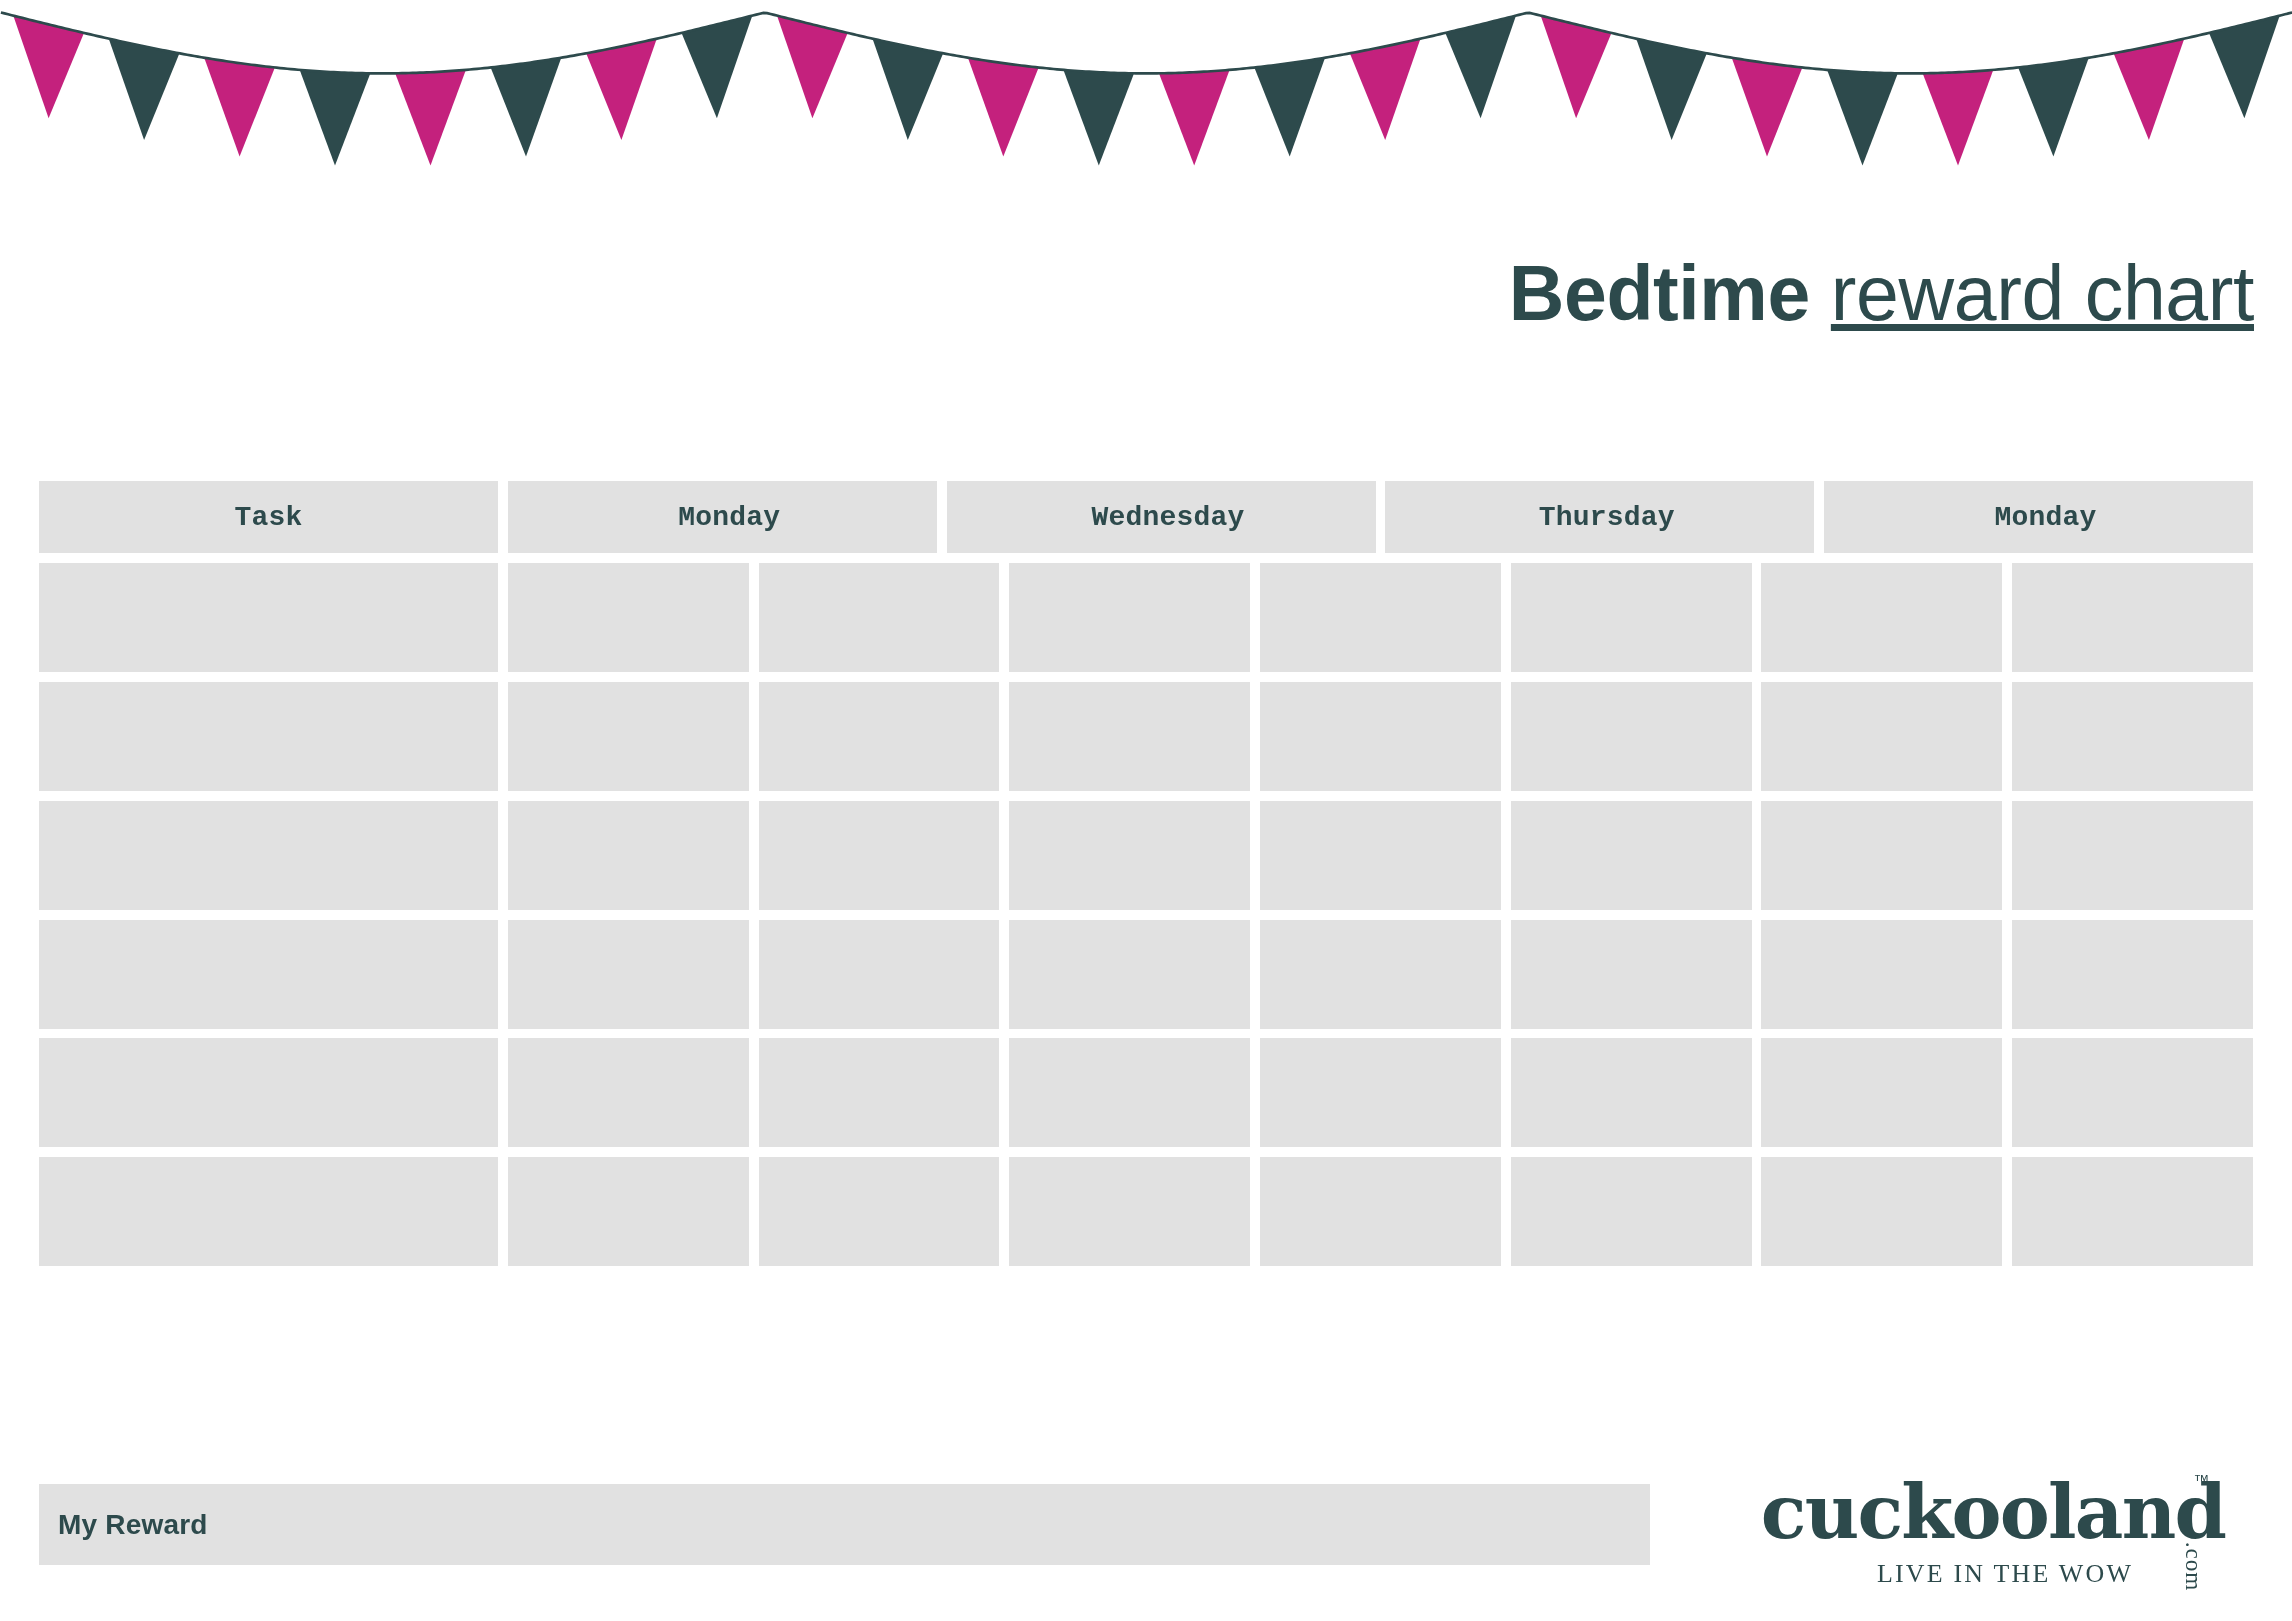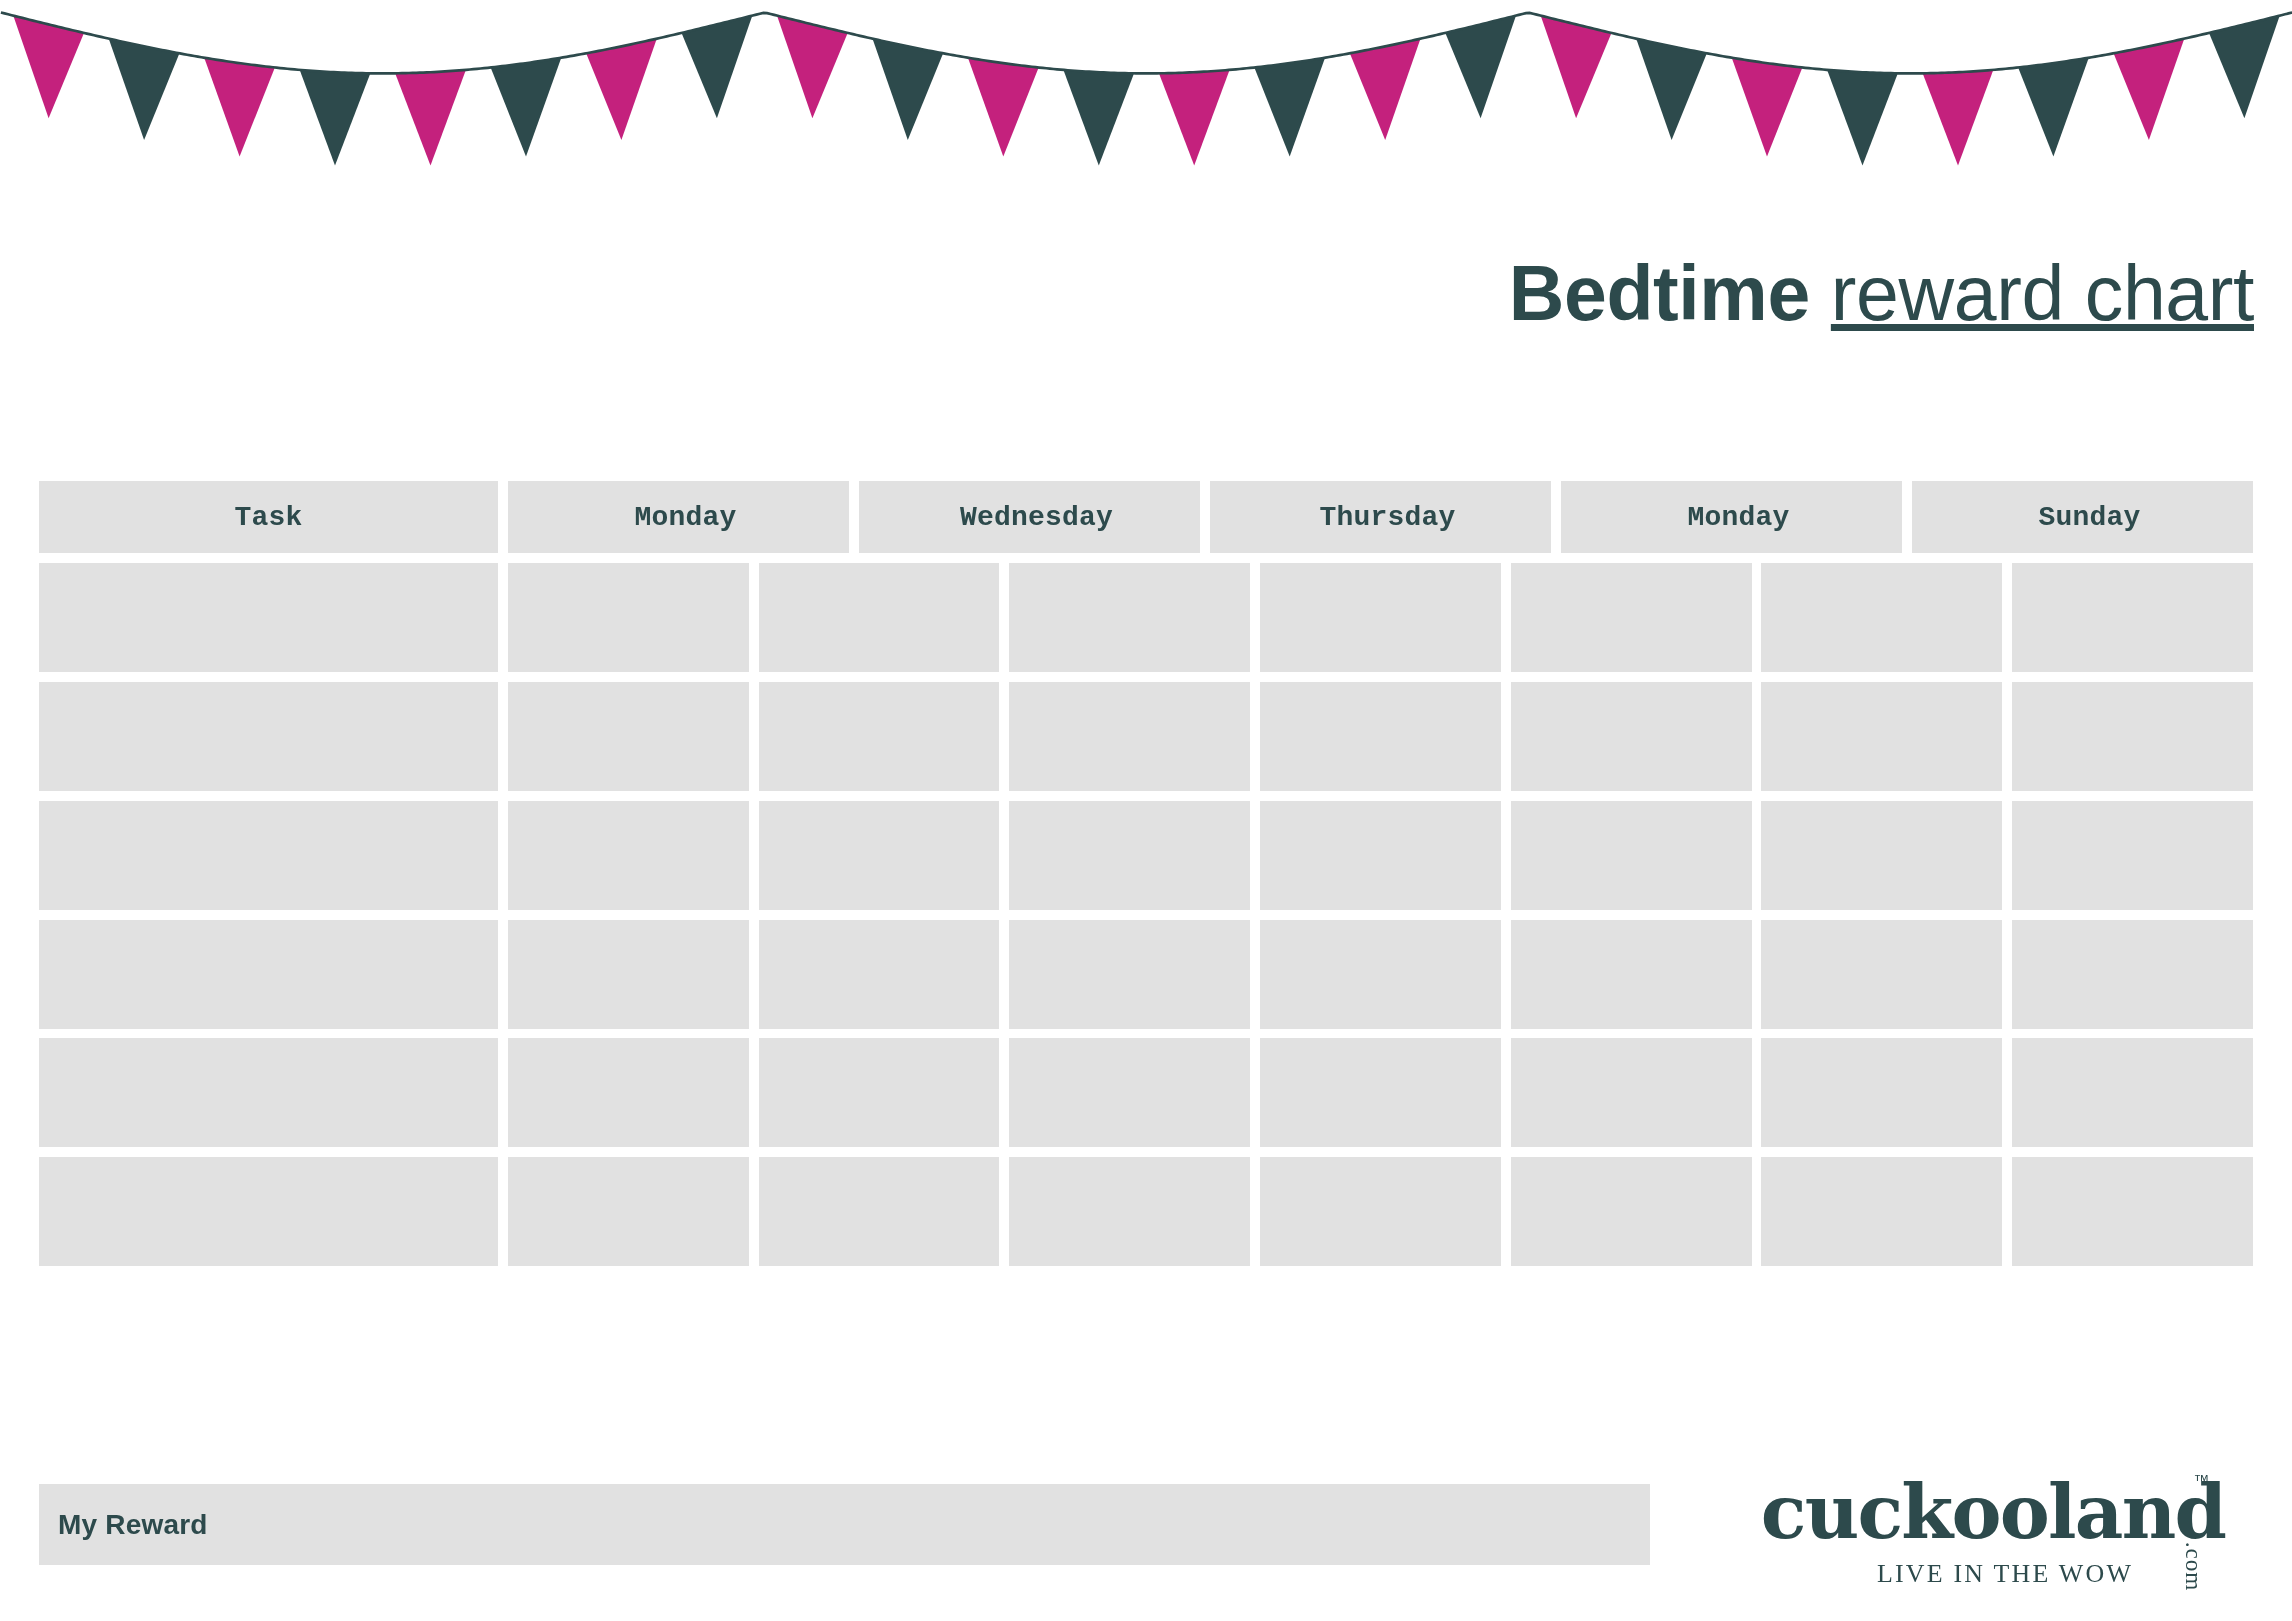--- a/index.html
+++ b/index.html
@@ -160,23 +160,20 @@
       </div>
       <div class="cell col-day">
         <span class="header-label">Wednesday</span>
       </div>
       <div class="cell col-day">
         <span class="header-label">Thursday</span>
       </div>
       <div class="cell col-day">
         <span class="header-label">Monday</span>
       </div>
-      <div class="cell col-day">
-        <span class="header-label">Sunday</span>
-      </div>
     </div>
   <div id="body-rows">
       <div class="grid-row body-row">
         <div class="cell col-task"></div>
         <div class="cell col-day"></div>
         <div class="cell col-day"></div>
         <div class="cell col-day"></div>
         <div class="cell col-day"></div>
         <div class="cell col-day"></div>
         <div class="cell col-day"></div>

